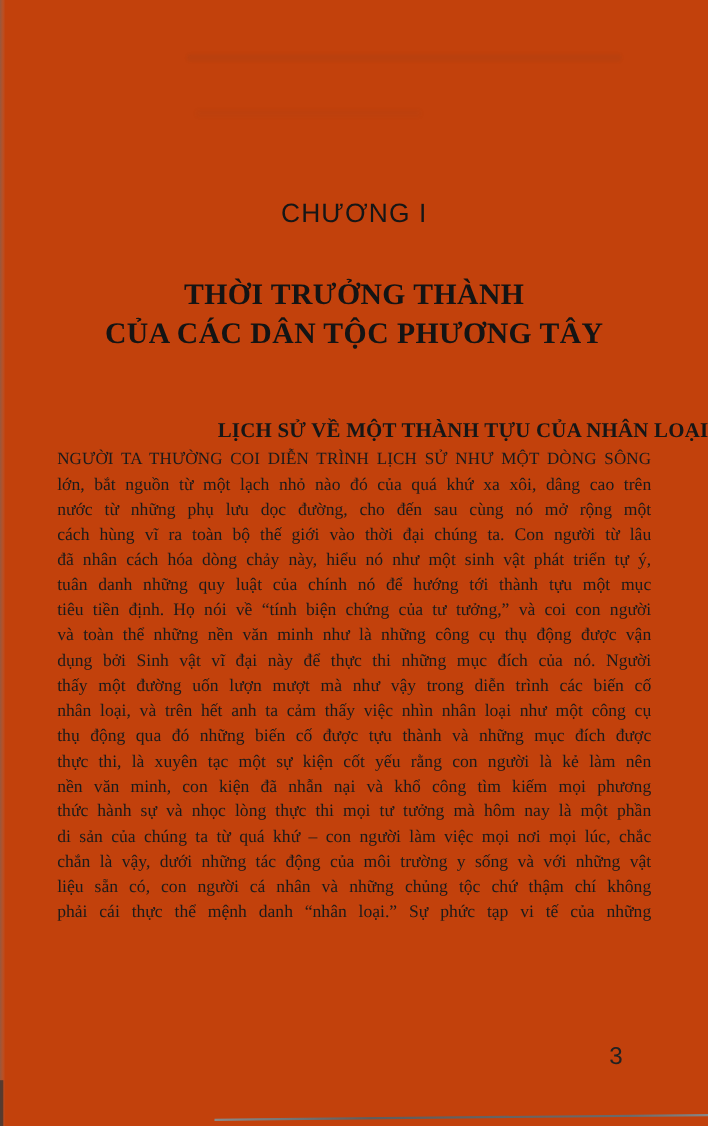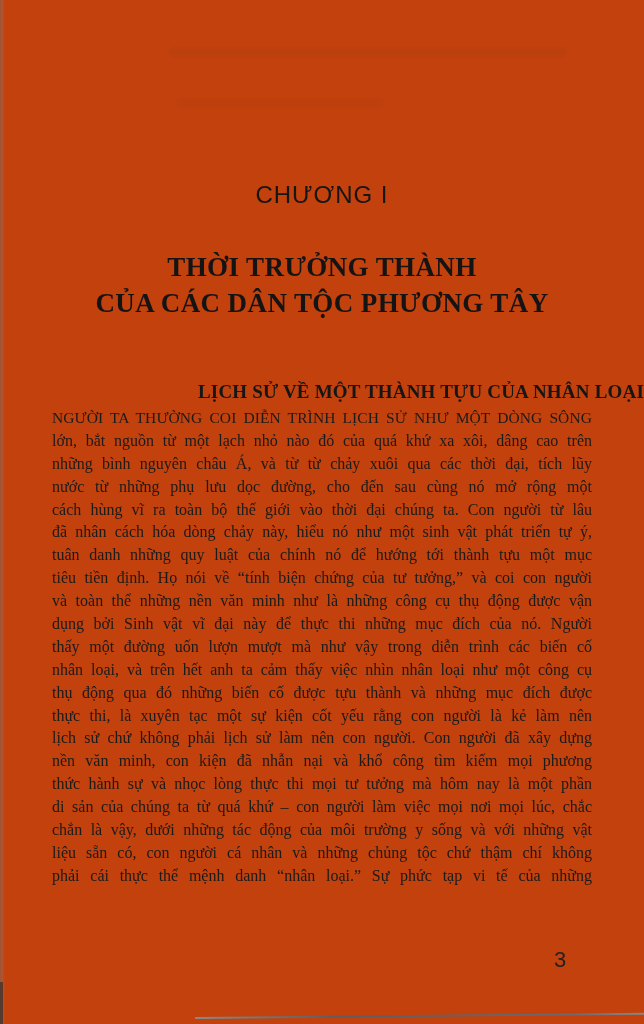--- a/index.html
+++ b/index.html
@@ -140,33 +140,31 @@
   <h1 class="title">
     <span class="title-line">THỜI TRƯỞNG THÀNH</span>
     <span class="title-line">CỦA CÁC DÂN TỘC PHƯƠNG TÂY</span>
   </h1>
 
   <h2 class="section">LỊCH SỬ VỀ MỘT THÀNH TỰU CỦA NHÂN LOẠI</h2>
 
   <div class="body">
       <div class="line caps">NGƯỜI TA THƯỜNG COI DIỄN TRÌNH LỊCH SỬ NHƯ MỘT DÒNG SÔNG</div>
       <div class="line">lớn, bắt nguồn từ một lạch nhỏ nào đó của quá khứ xa xôi, dâng cao trên</div>
-      <div class="line">những bình nguyên châu Á, và từ từ chảy xuôi qua các thời đại, tích lũy</div>
       <div class="line">nước từ những phụ lưu dọc đường, cho đến sau cùng nó mở rộng một</div>
       <div class="line">cách hùng vĩ ra toàn bộ thế giới vào thời đại chúng ta. Con người từ lâu</div>
       <div class="line">đã nhân cách hóa dòng chảy này, hiểu nó như một sinh vật phát triển tự ý,</div>
       <div class="line">tuân danh những quy luật của chính nó để hướng tới thành tựu một mục</div>
       <div class="line">tiêu tiền định. Họ nói về “tính biện chứng của tư tưởng,” và coi con người</div>
       <div class="line">và toàn thể những nền văn minh như là những công cụ thụ động được vận</div>
       <div class="line">dụng bởi Sinh vật vĩ đại này để thực thi những mục đích của nó. Người</div>
       <div class="line">thấy một đường uốn lượn mượt mà như vậy trong diễn trình các biến cố</div>
       <div class="line">nhân loại, và trên hết anh ta cảm thấy việc nhìn nhân loại như một công cụ</div>
       <div class="line">thụ động qua đó những biến cố được tựu thành và những mục đích được</div>
       <div class="line">thực thi, là xuyên tạc một sự kiện cốt yếu rằng con người là kẻ làm nên</div>
-      <div class="line">lịch sử chứ không phải lịch sử làm nên con người. Con người đã xây dựng</div>
       <div class="line">nền văn minh, con kiện đã nhẫn nại và khổ công tìm kiếm mọi phương</div>
       <div class="line">thức hành sự và nhọc lòng thực thi mọi tư tưởng mà hôm nay là một phần</div>
       <div class="line">di sản của chúng ta từ quá khứ – con người làm việc mọi nơi mọi lúc, chắc</div>
       <div class="line">chắn là vậy, dưới những tác động của môi trường y sống và với những vật</div>
       <div class="line">liệu sẵn có, con người cá nhân và những chủng tộc chứ thậm chí không</div>
       <div class="line">phải cái thực thể mệnh danh “nhân loại.” Sự phức tạp vi tế của những</div>
     </div>
 
   <div class="pagenum">3</div>
 

